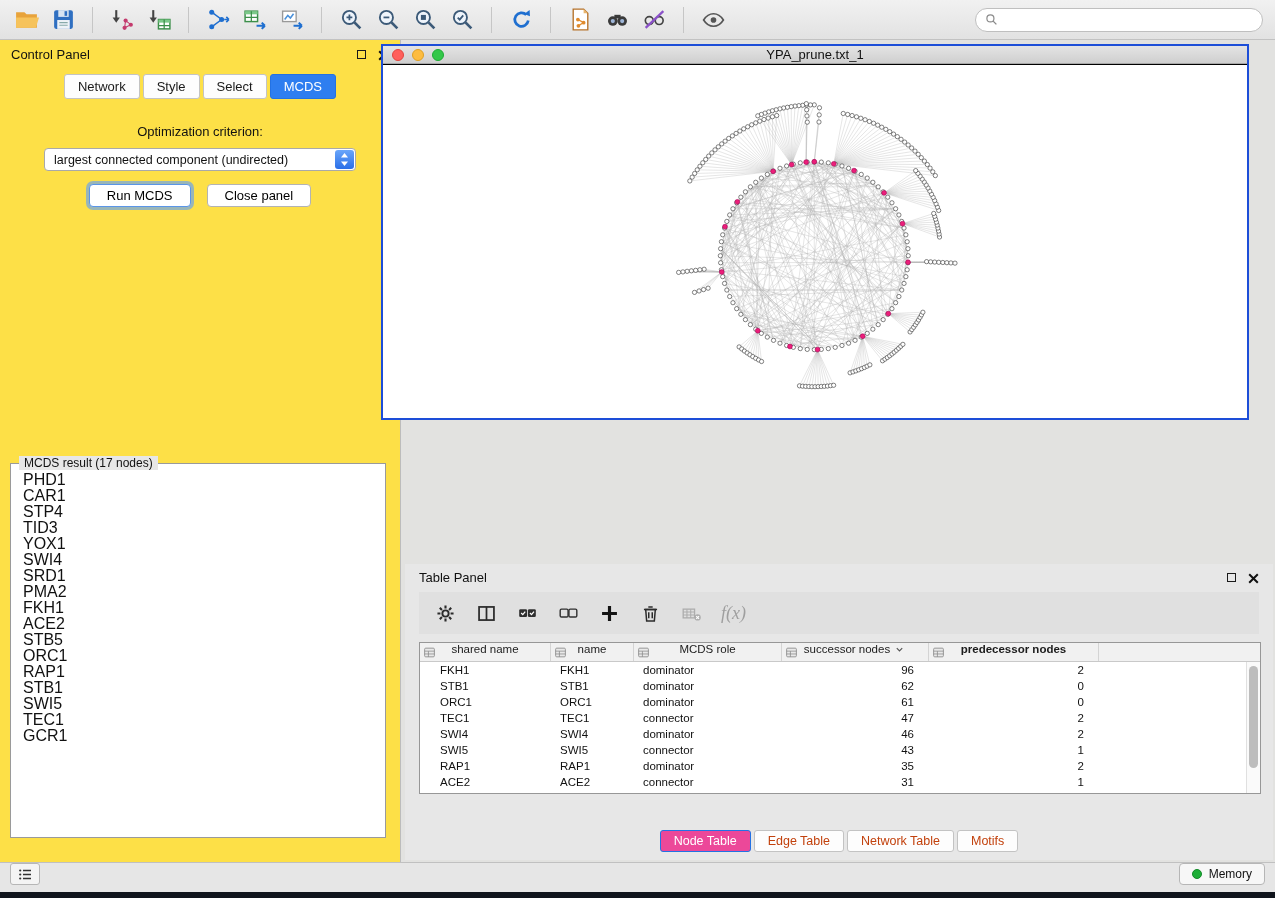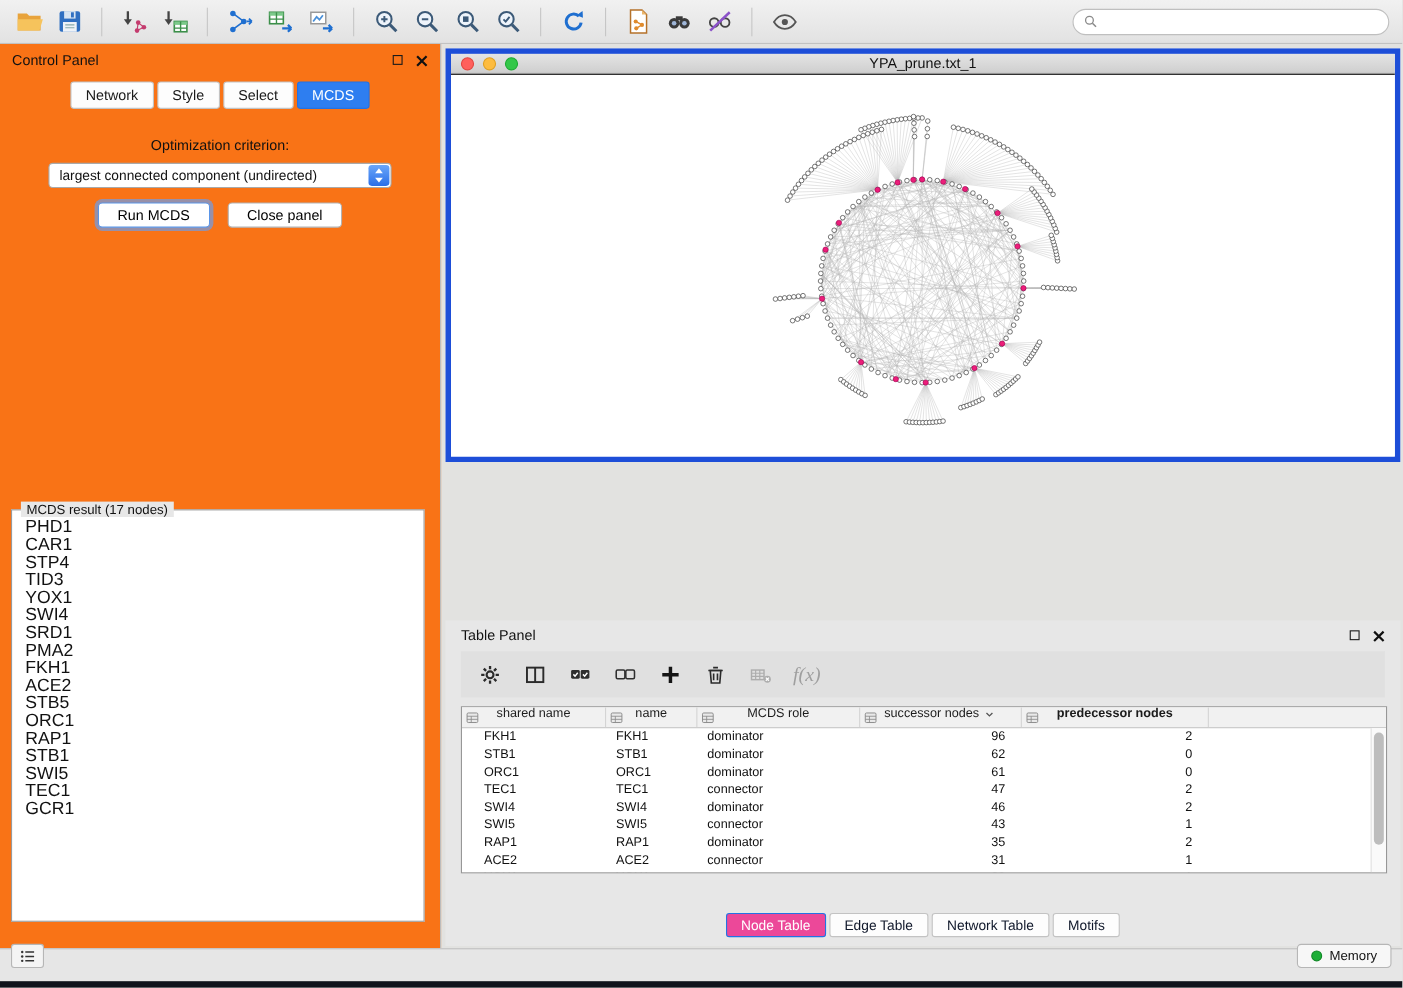--- a/index.html
+++ b/index.html
@@ -10,21 +10,21 @@
 
 .toolbar{position:absolute;left:0;top:0;width:1275px;height:40px;background:linear-gradient(#f1f1f1,#e2e2e2);border-bottom:1px solid #c2c2c2;display:flex;align-items:center;padding:0 12px;gap:9px}
 .tb-btn{width:28px;height:28px;display:flex;align-items:center;justify-content:center;border-radius:4px}
 .tb-btn svg{width:25px;height:25px}
 .tb-sep{width:1px;height:26px;background:#c6c6c6;margin:0 6px}
 .search-box{margin-left:auto;width:288px;height:24px;background:#fff;border:1px solid #bfbfbf;border-radius:12px;display:flex;align-items:center;padding:0 9px;gap:6px}
 .search-box svg{width:13px;height:13px;flex:none}
 .search-box input{border:none;outline:none;flex:1;font-size:12px;background:transparent;font-family:"Liberation Sans",sans-serif}
 
 
-.control-panel{position:absolute;left:0;top:40px;width:401px;height:822px;background:#f97316;border-right:1px solid #bcbcbc}
+.control-panel{position:absolute;left:0;top:40px;width:401px;height:822px;background:#fde047;border-right:1px solid #bcbcbc}
 .panel-header{height:28px;display:flex;align-items:center;padding:0 11px;font-size:13px}
 .win-btns{margin-left:auto;display:flex;gap:12px;align-items:center}
 .float-btn{width:9px;height:9px;border:1.5px solid #1a1a1a;background:transparent}
 .close-btn{width:11px;height:11px}
 .close-btn svg{width:11px;height:11px}
 .cp-tabs{display:flex;justify-content:center;gap:3px;margin-top:6px}
 .cp-tab{padding:4px 13px;background:#fdfdfd;border:1px solid #c3c3c3;font-size:13px;border-radius:3px;color:#1a1a1a}
 .cp-tab.active{background:#2e7ef0;border-color:#2372e4;color:#fff}
 .opt-label{text-align:center;font-size:13px;margin-top:25px}
 .dropdown{margin:9px auto 0;width:312px;height:23px;background:#fff;border:1px solid #a9a9a9;border-radius:4px;display:flex;align-items:center;font-size:12.5px;padding-left:9px;position:relative}
@@ -32,21 +32,21 @@
 .stepper svg{width:11px;height:15px}
 .btn-row{display:flex;justify-content:center;gap:16px;margin-top:13px}
 .cp-btn{height:23px;padding:0 17px;background:#fff;border:1px solid #b3b3b3;border-radius:4px;font-size:13px;font-family:"Liberation Sans",sans-serif}
 .cp-btn.focused{border-color:#5a95e8;box-shadow:0 0 0 3px rgba(100,160,248,.65)}
 .mcds-box{position:absolute;left:10px;top:423px;width:376px;height:375px;border:1px solid #9a9a9a;background:#fff}
 .mcds-legend{position:absolute;top:-8px;left:8px;background:#e7e7e7;padding:0 5px;font-size:12px}
 .mcds-list{padding:8px 0 0 12px;overflow:hidden;height:100%}
 .mcds-item{font-size:16px;line-height:16px}
 
 
-.network-window{position:absolute;left:405px;top:44px;width:868px;height:376px;border:5px solid #1d4ed8;background:#fff}
+.network-window{position:absolute;left:381px;top:44px;width:868px;height:376px;border:2px solid #1d4ed8;background:#fff}
 .nw-titlebar{height:18px;background:linear-gradient(#e4e4e4,#cfcfcf);border-bottom:1px solid #a8a8a8;display:flex;align-items:center;position:relative;padding-left:9px}
 .tl{width:12px;height:12px;border-radius:50%;margin-right:8px;flex:none}
 .tl.red{background:#ff605c;border:1px solid #e2463f}
 .tl.yellow{background:#fdbc40;border:1px solid #dfa023}
 .tl.green{background:#34c749;border:1px solid #1eab34}
 .nw-title{position:absolute;left:0;right:0;text-align:center;font-size:13px;pointer-events:none}
 .nw-canvas{position:absolute;top:18px;left:0;right:0;bottom:0;background:#fff;border-top:1px solid #000}
 .nw-canvas svg{width:100%;height:100%;display:block}
 
 
@@ -66,25 +66,25 @@
 .hsort svg{width:13px;height:13px}
 .nt-body{position:absolute;top:19px;left:0;right:14px;bottom:0;overflow:hidden}
 .nt-row{display:flex;height:16px}
 .nt-cell{flex:none;font-size:11.5px;line-height:16px;white-space:nowrap;overflow:hidden}
 .nt-cell.c0{padding-left:20px}
 .nt-cell.c1,.nt-cell.c2{padding-left:9px}
 .nt-cell.c3,.nt-cell.c4{text-align:right;padding-right:15px}
 .nt-scroll{position:absolute;top:19px;right:0;bottom:0;width:14px;background:#fafafa;border-left:1px solid #e0e0e0}
 .nt-thumb{position:absolute;top:4px;left:2px;width:9px;height:102px;background:#bdbdbd;border-radius:5px}
 .tp-tabs{position:absolute;left:0;right:0;bottom:8px;display:flex;justify-content:center;gap:3px}
-.tp-tab{padding:3px 13px;background:#fdfdfd;border:1px solid #c3c3c3;font-size:12.5px;border-radius:3px;color:#0f172a}
+.tp-tab{padding:3px 13px;background:#fdfdfd;border:1px solid #c3c3c3;font-size:12.5px;border-radius:3px;color:#c2410c}
 .tp-tab.active{background:#ec4899;border-color:#2372e4;color:#fff}
 
 
-.status-bar{position:absolute;left:0;top:862px;width:1275px;height:30px;background:#e6e6e6;border-top:1px solid #c0c0c0;display:flex;align-items:flex-end;padding:12px 10px}
+.status-bar{position:absolute;left:0;top:862px;width:1275px;height:30px;background:#e6e6e6;border-top:1px solid #c0c0c0;display:flex;align-items:flex-start;padding:0 10px}
 .sb-left-btn{width:30px;height:22px;border:1px solid #b6b6b6;border-radius:3px;background:#f4f4f4;display:flex;align-items:center;justify-content:center}
 .sb-left-btn svg{width:15px;height:15px}
 .memory-btn{margin-left:auto;height:22px;border:1px solid #b6b6b6;border-radius:4px;background:#f7f7f7;display:flex;align-items:center;gap:7px;padding:0 12px;font-size:12px}
 .memory-dot{width:10px;height:10px;border-radius:50%;background:#1dae37;border:1px solid #128a28}
 .desktop-strip{position:absolute;left:0;top:892px;width:1275px;height:6px;background:#10141c}
 </style>
 </head>
 <body>
 
 <div id="app">

